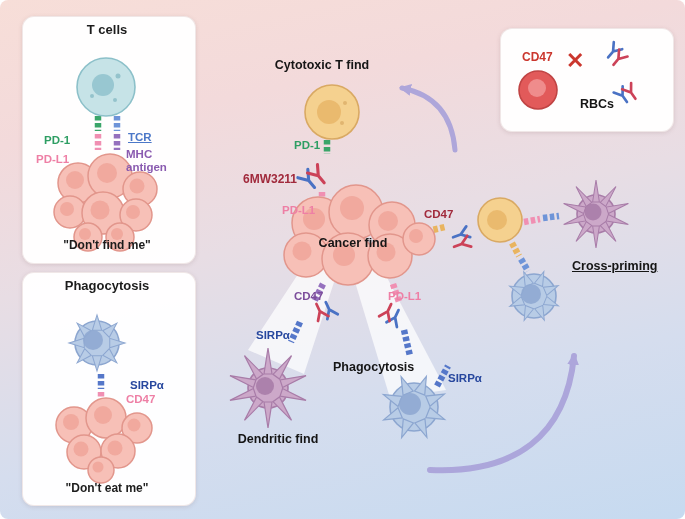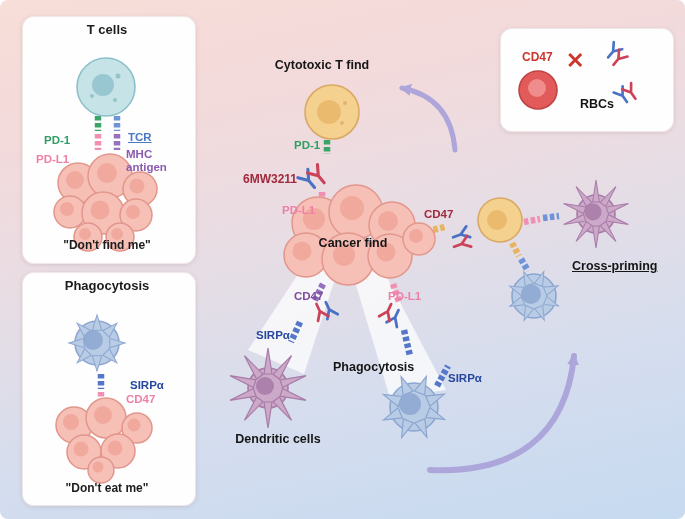--- a/index.html
+++ b/index.html
@@ -289,16 +289,16 @@
   <div class="lbl c-green" style="left:294px;top:139px;">PD-1</div>
   <div class="lbl c-darkred" style="left:243px;top:172px;font-size:12px;">6MW3211</div>
   <div class="lbl c-pink" style="left:282px;top:204px;">PD-L1</div>
   <div class="lbl big ctr" style="left:353px;top:236px;">Cancer find</div>
   <div class="lbl c-darkred" style="left:424px;top:208px;">CD47</div>
   <div class="lbl c-violet" style="left:294px;top:290px;">CD47</div>
   <div class="lbl c-pink" style="left:388px;top:290px;">PD-L1</div>
   <div class="lbl c-navy" style="left:256px;top:318px;">SIRPα</div>
   <div class="lbl big" style="left:302px;top:360px;margin-left:31px;">Phagocytosis</div>
   <div class="lbl c-navy" style="left:448px;top:361px;">SIRPα</div>
-  <div class="lbl big ctr" style="left:278px;top:432px;">Dendritic cells</div>
+  <div class="lbl big ctr" style="left:278px;top:432px;">Dendritic find</div>
   <div class="lbl big" style="left:572px;top:259px;text-decoration:underline;">Cross-priming</div>
 
 </div>
 
 </body></html>

